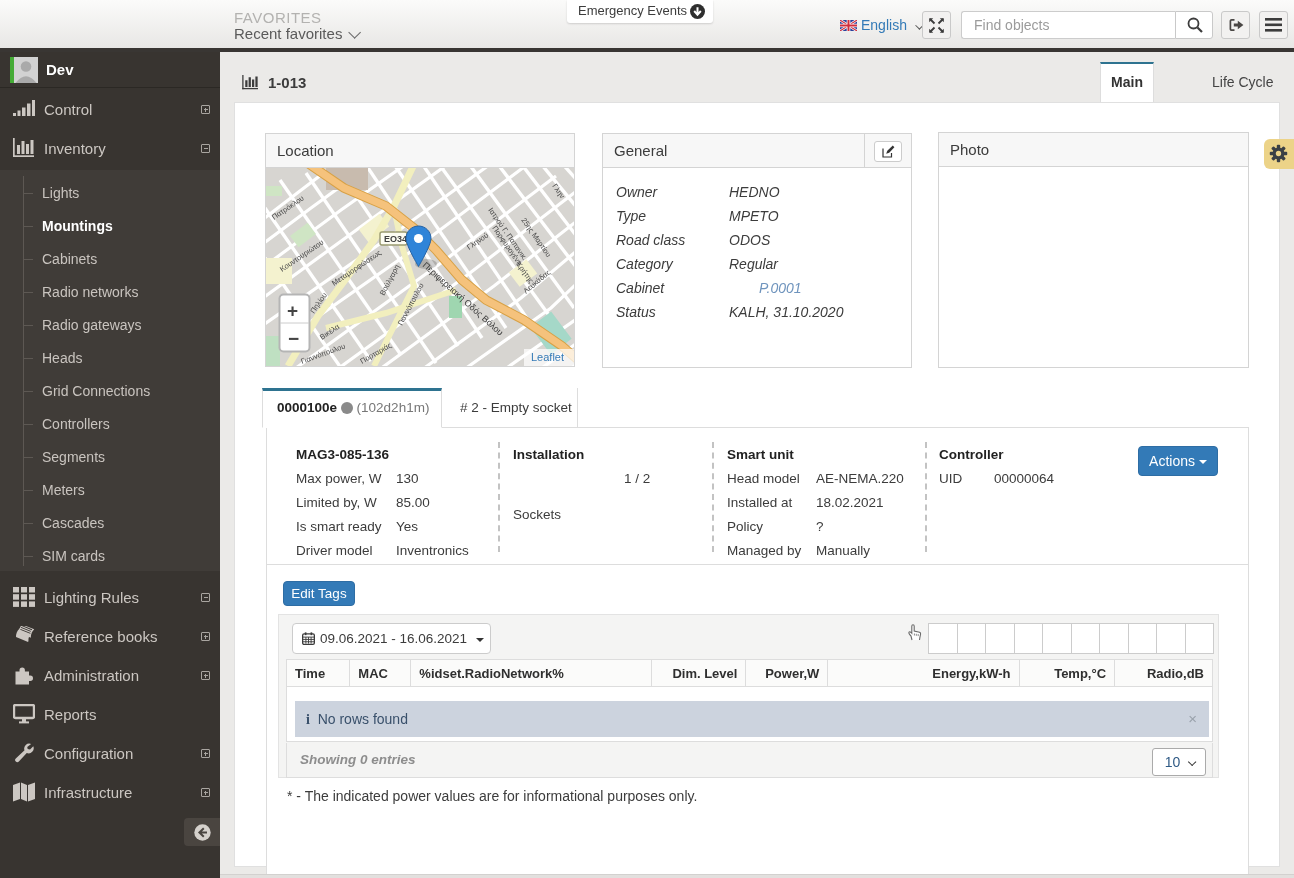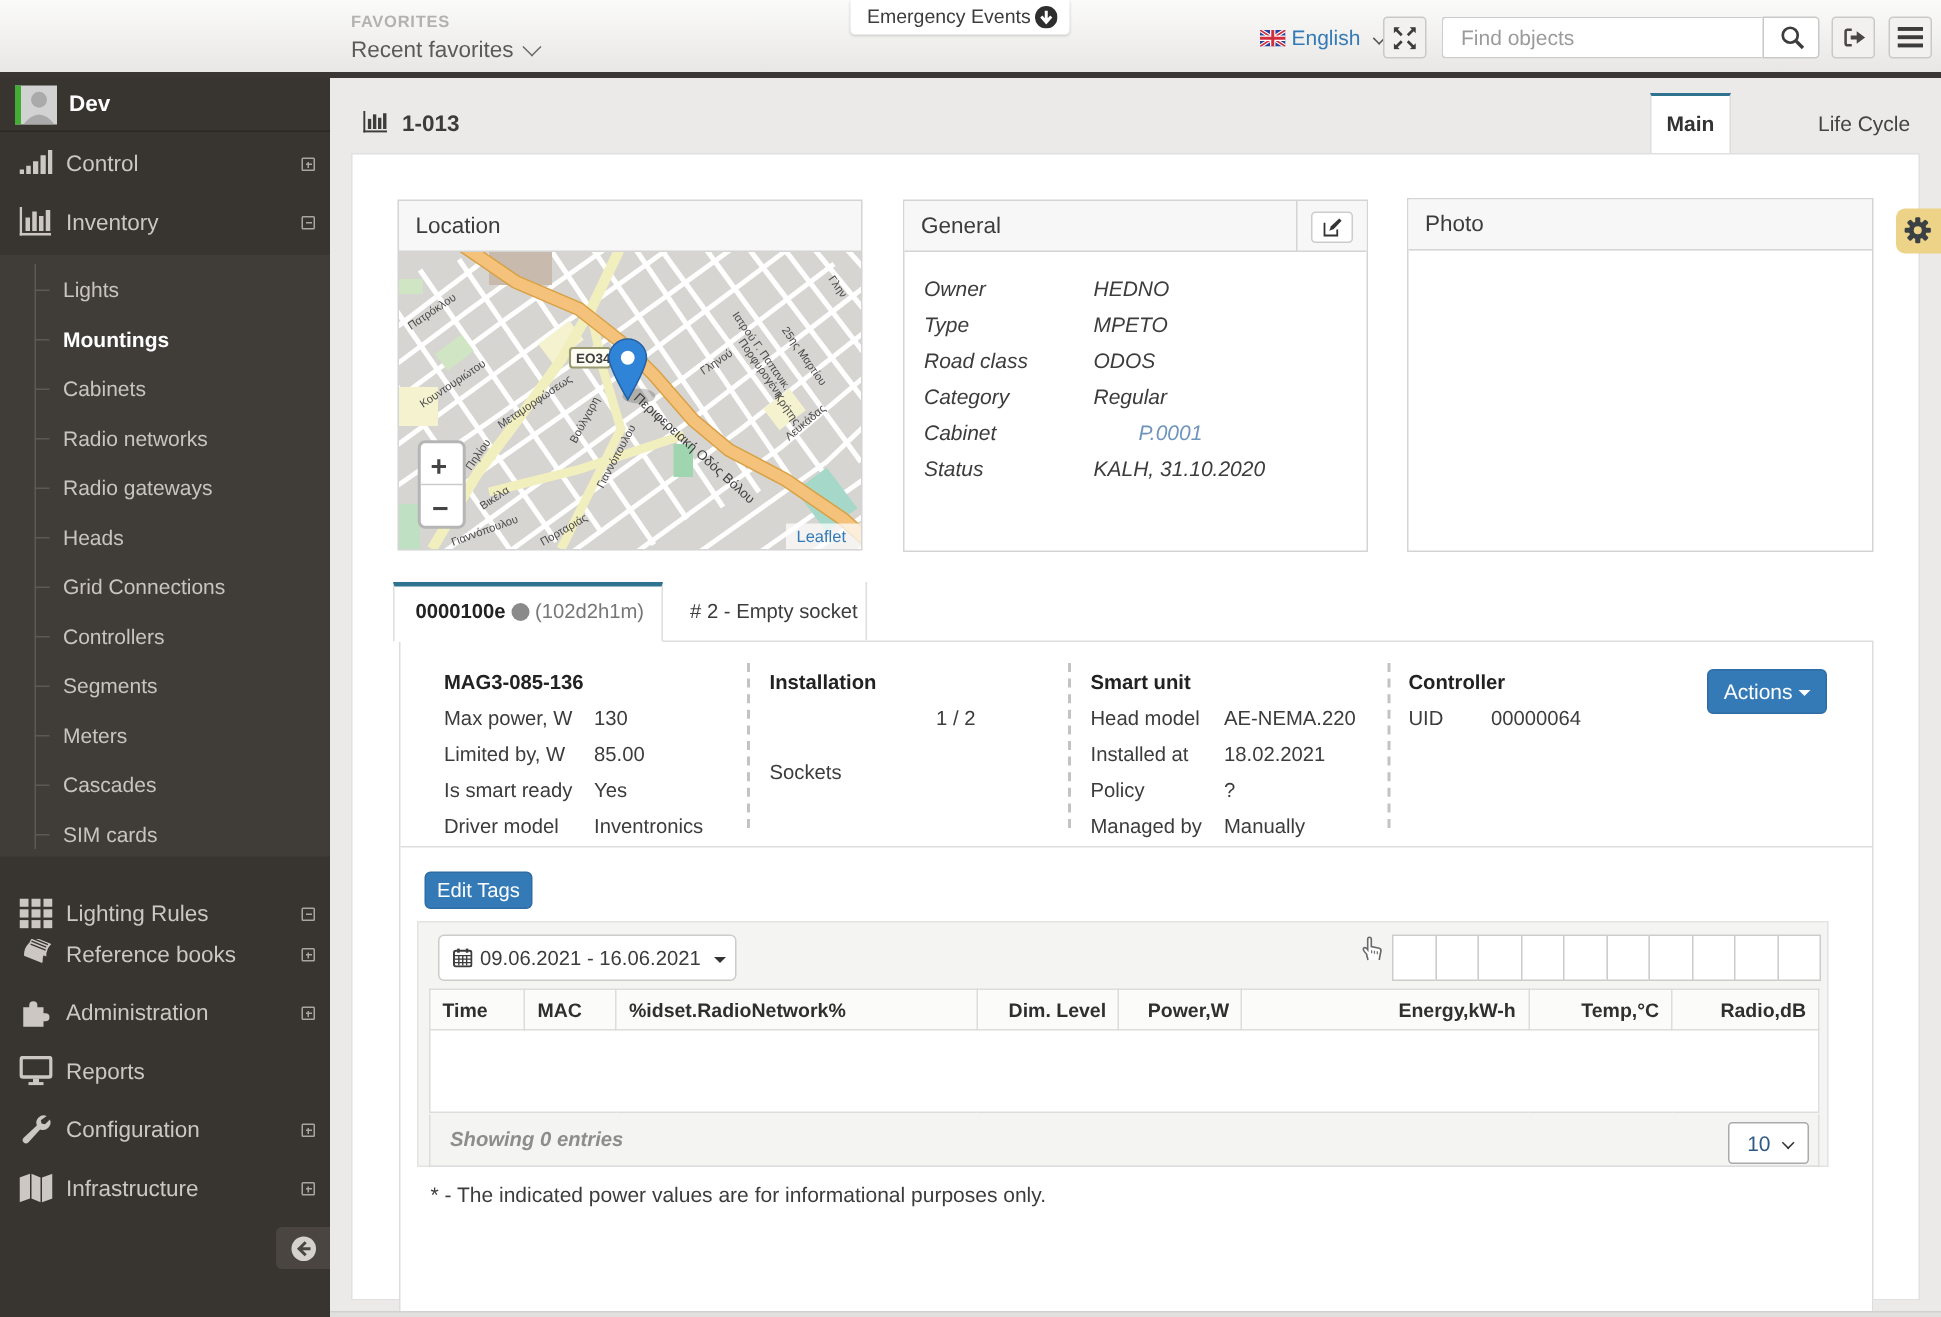--- a/index.html
+++ b/index.html
@@ -3,21 +3,21 @@
 <meta charset="utf-8">
 <style>
   * { margin:0; padding:0; box-sizing:border-box; }
   html,body { width:1294px; height:878px; overflow:hidden; }
   body { font-family:"Liberation Sans", sans-serif; background:#ebeae8; position:relative; }
 
   
   #topbar { position:absolute; left:0; top:0; width:1294px; height:48px;
     background:linear-gradient(#fbfbfa,#e8e7e5); }
   #darkline { position:absolute; left:0; top:48px; width:1294px; height:4px; background:#393633; }
-  .fav-label { position:absolute; left:234px; top:9px; font-size:11px; font-weight:bold;
+  .fav-label { position:absolute; left:234px; top:9px; font-size:15px; font-weight:normal;
     color:#b3b2b0; letter-spacing:.5px; }
   .fav-sel { position:absolute; left:234px; top:25px; font-size:15px; color:#5a5a5a; }
   .chev { display:inline-block; width:9px; height:9px; border-right:1.6px solid #6a6a6a;
     border-bottom:1.6px solid #6a6a6a; transform:rotate(45deg) translateY(-3px); margin-left:6px; }
   #emg { position:absolute; left:567px; top:0; width:146px; height:23px; background:#fff;
     border-radius:0 0 3px 3px; box-shadow:0 1px 2px rgba(0,0,0,.15); font-size:13px; color:#3c3c3c;
     line-height:22px; padding-left:11px; }
   #lang { position:absolute; left:840px; top:17px; font-size:14px; color:#337ab7; }
   .flag { display:inline-block; width:17px; height:11px; vertical-align:-1px; margin-right:4px; }
   .tbtn { position:absolute; top:11px; height:28px; border:1px solid #c9c9c9; border-radius:3px;
@@ -212,21 +212,21 @@
     <div class="tick" style="top:155px;"></div>
       <div class="tick" style="top:188px;"></div>
     <div class="tick" style="top:221px;"></div>
       <div class="tick" style="top:254px;"></div>
     <div class="tick" style="top:287px;"></div>
       <div class="tick" style="top:320px;"></div>
     <div class="tick" style="top:353px;"></div>
       <div class="tick" style="top:386px;"></div>
   </div>
 
-  <div class="mitem" style="top:538px;">
+  <div class="mitem" style="top:526px;">
     <svg class="micon" viewBox="0 0 22 20">
       <g fill="#ccc7c2">
         <rect x="0" y="0" width="6" height="5.5"></rect>
           <rect x="8" y="0" width="6" height="5.5"></rect>
           <rect x="16" y="0" width="6" height="5.5"></rect>
         <rect x="0" y="7.2" width="6" height="5.5"></rect>
           <rect x="8" y="7.2" width="6" height="5.5"></rect>
           <rect x="16" y="7.2" width="6" height="5.5"></rect>
         <rect x="0" y="14.4" width="6" height="5.5"></rect>
           <rect x="8" y="14.4" width="6" height="5.5"></rect>
@@ -468,20 +468,22 @@
         <th style="width:67px; text-align:right;">Power,W</th>
         <th style="width:166px; text-align:right;">Energy,kW-h</th>
         <th style="width:83px; text-align:right;">Temp,°C</th>
         <th style="width:85px; text-align:right;">Radio,dB</th>
       </tr>
       <tr>
             <td colspan="8" style="height:55px; background:#fff;"></td>
           </tr>
     </tbody>
       </table>
+    <div id="alertbar"><b style="font-family:'Liberation Serif',serif;">i</b>&nbsp;&nbsp;No rows found
+      <span style="position:absolute; right:12px; top:0; color:#9aa2ac; font-size:15px;">×</span></div>
     <div id="showrow">Showing 0 entries<div id="pagesel">10 <span class="chev" style="width:6px;height:6px;border-color:#333;margin-left:3px;"></span></div></div>
   </div>
   <div id="footnote">* - The indicated power values are for informational purposes only.</div>
 </div>
 
 <div style="position:absolute; left:220px; top:874px; width:1074px; height:4px; background:#e2e0de; border-top:1px solid #d3d1cf;"></div>
 <div id="gearbtn">
   <svg width="19" height="19" viewBox="0 0 20 20" style="position:absolute; left:5px; top:5px;">
     <g fill="#3b4045">
       <rect x="8.2" y="0.8" width="3.6" height="18.4" rx="1"></rect>

